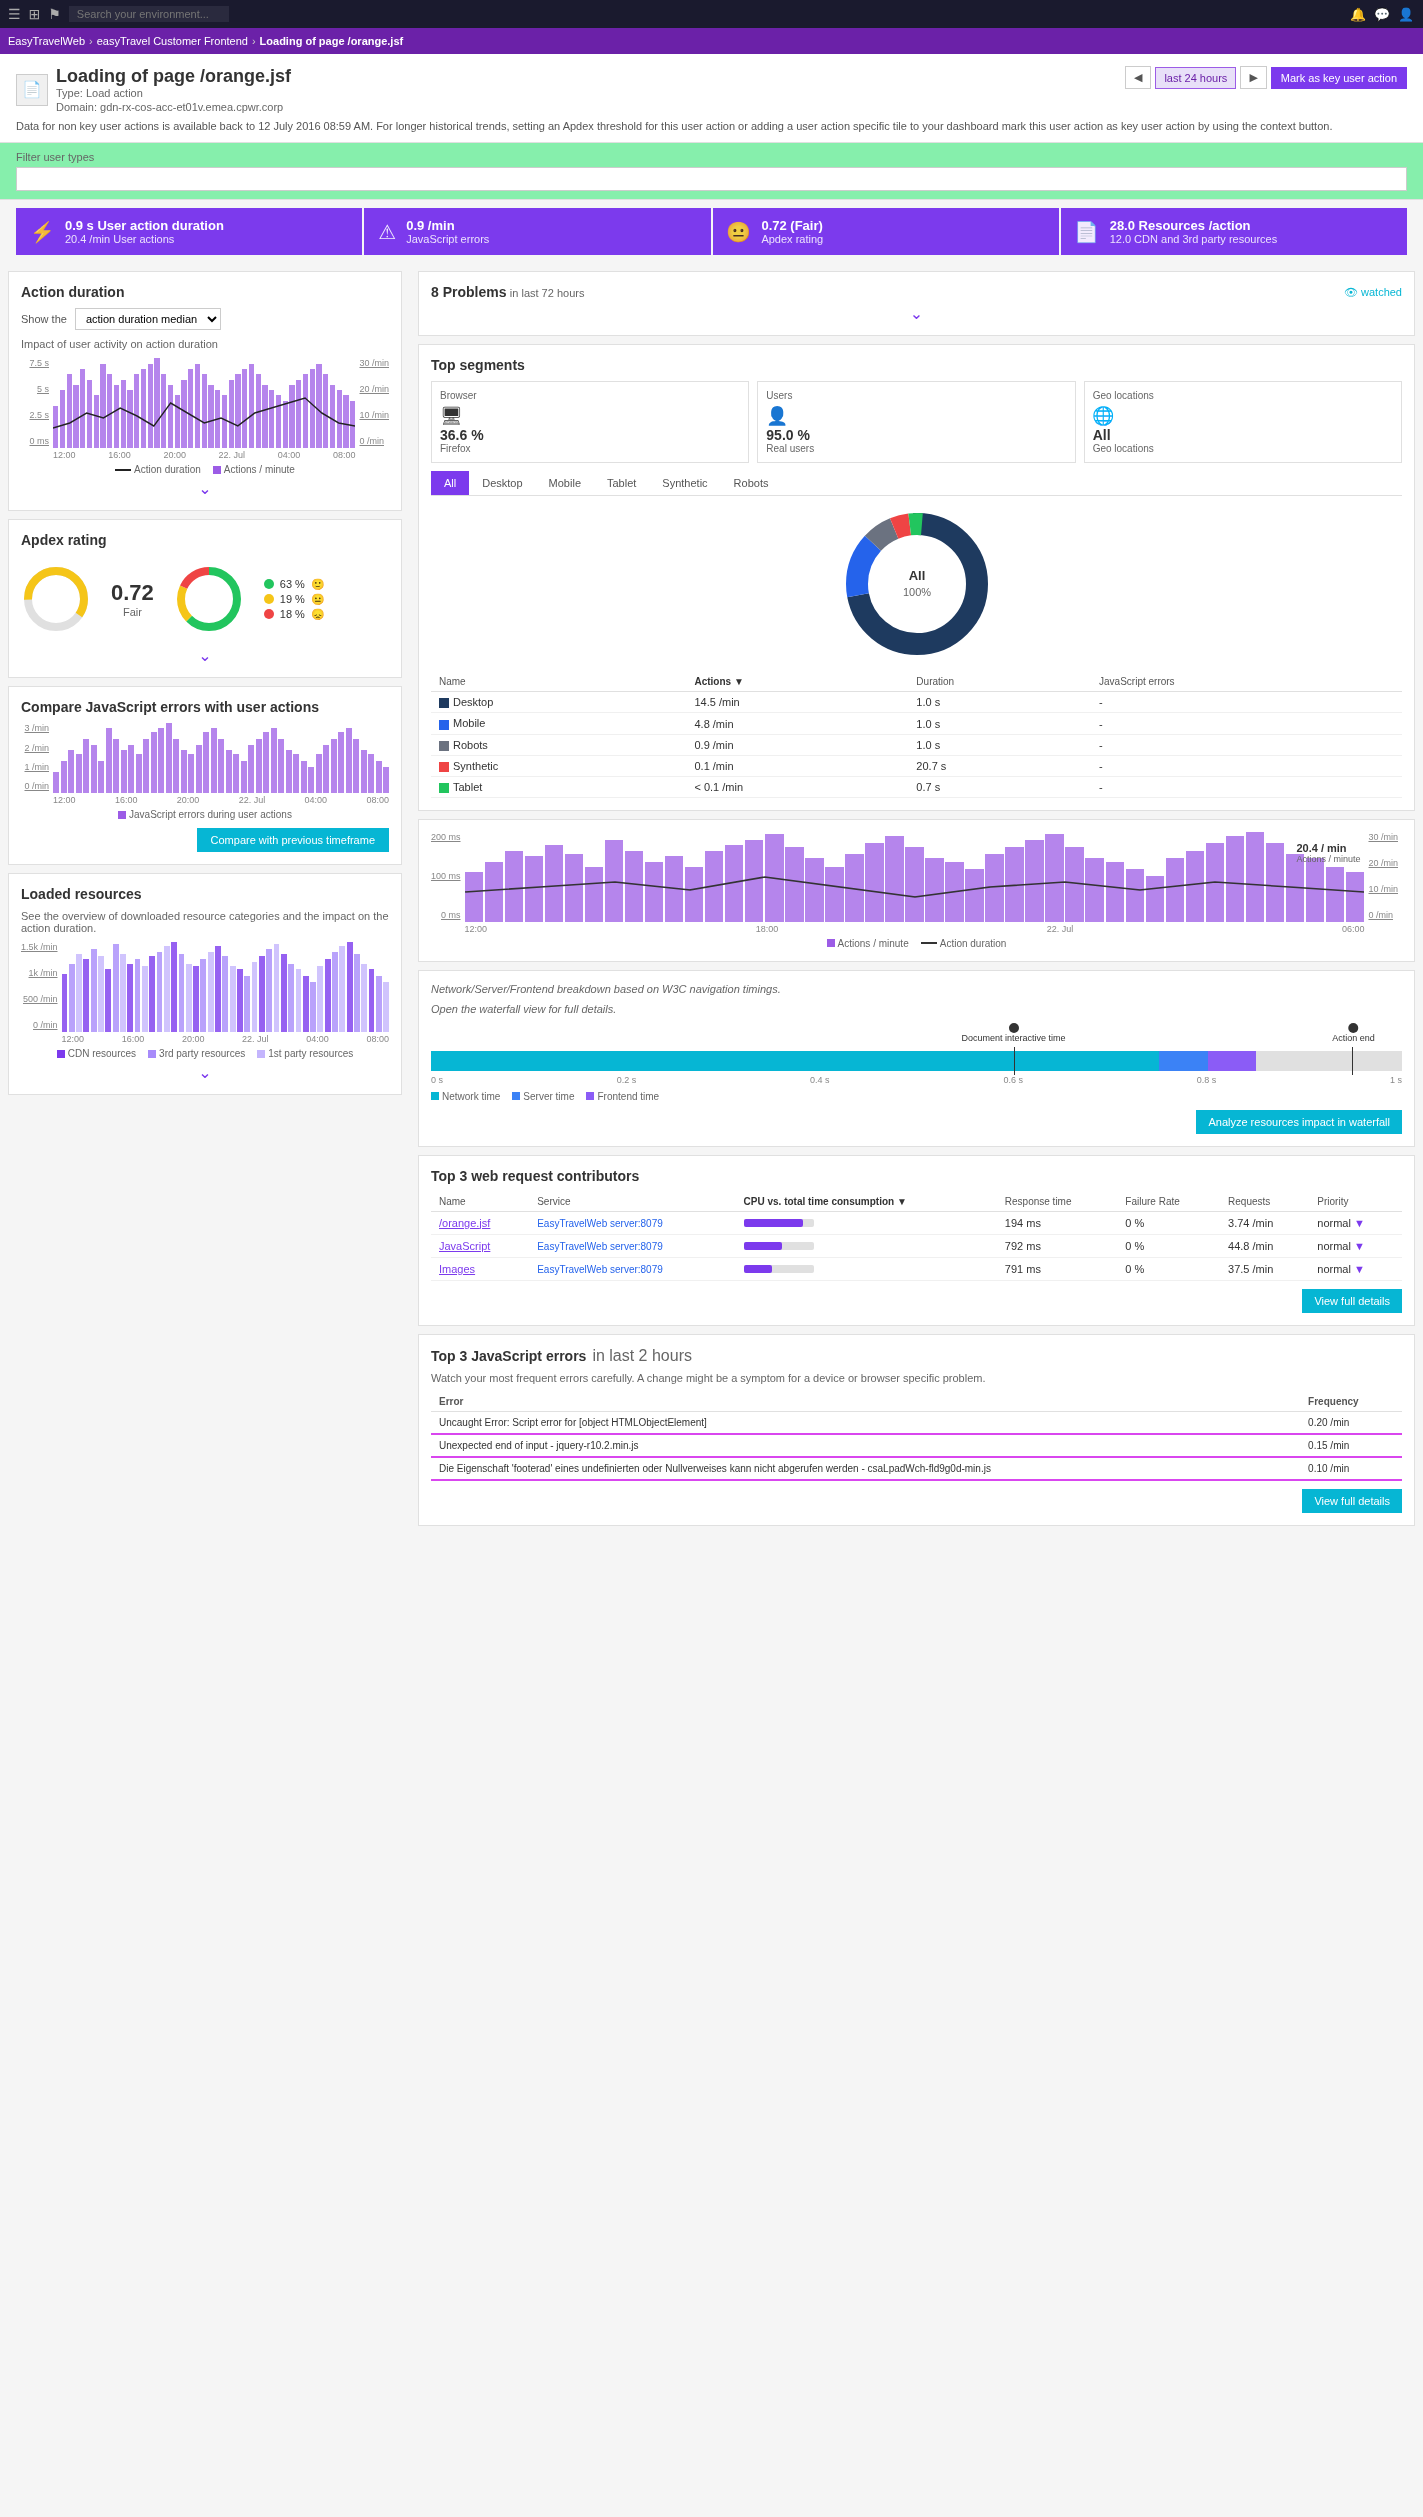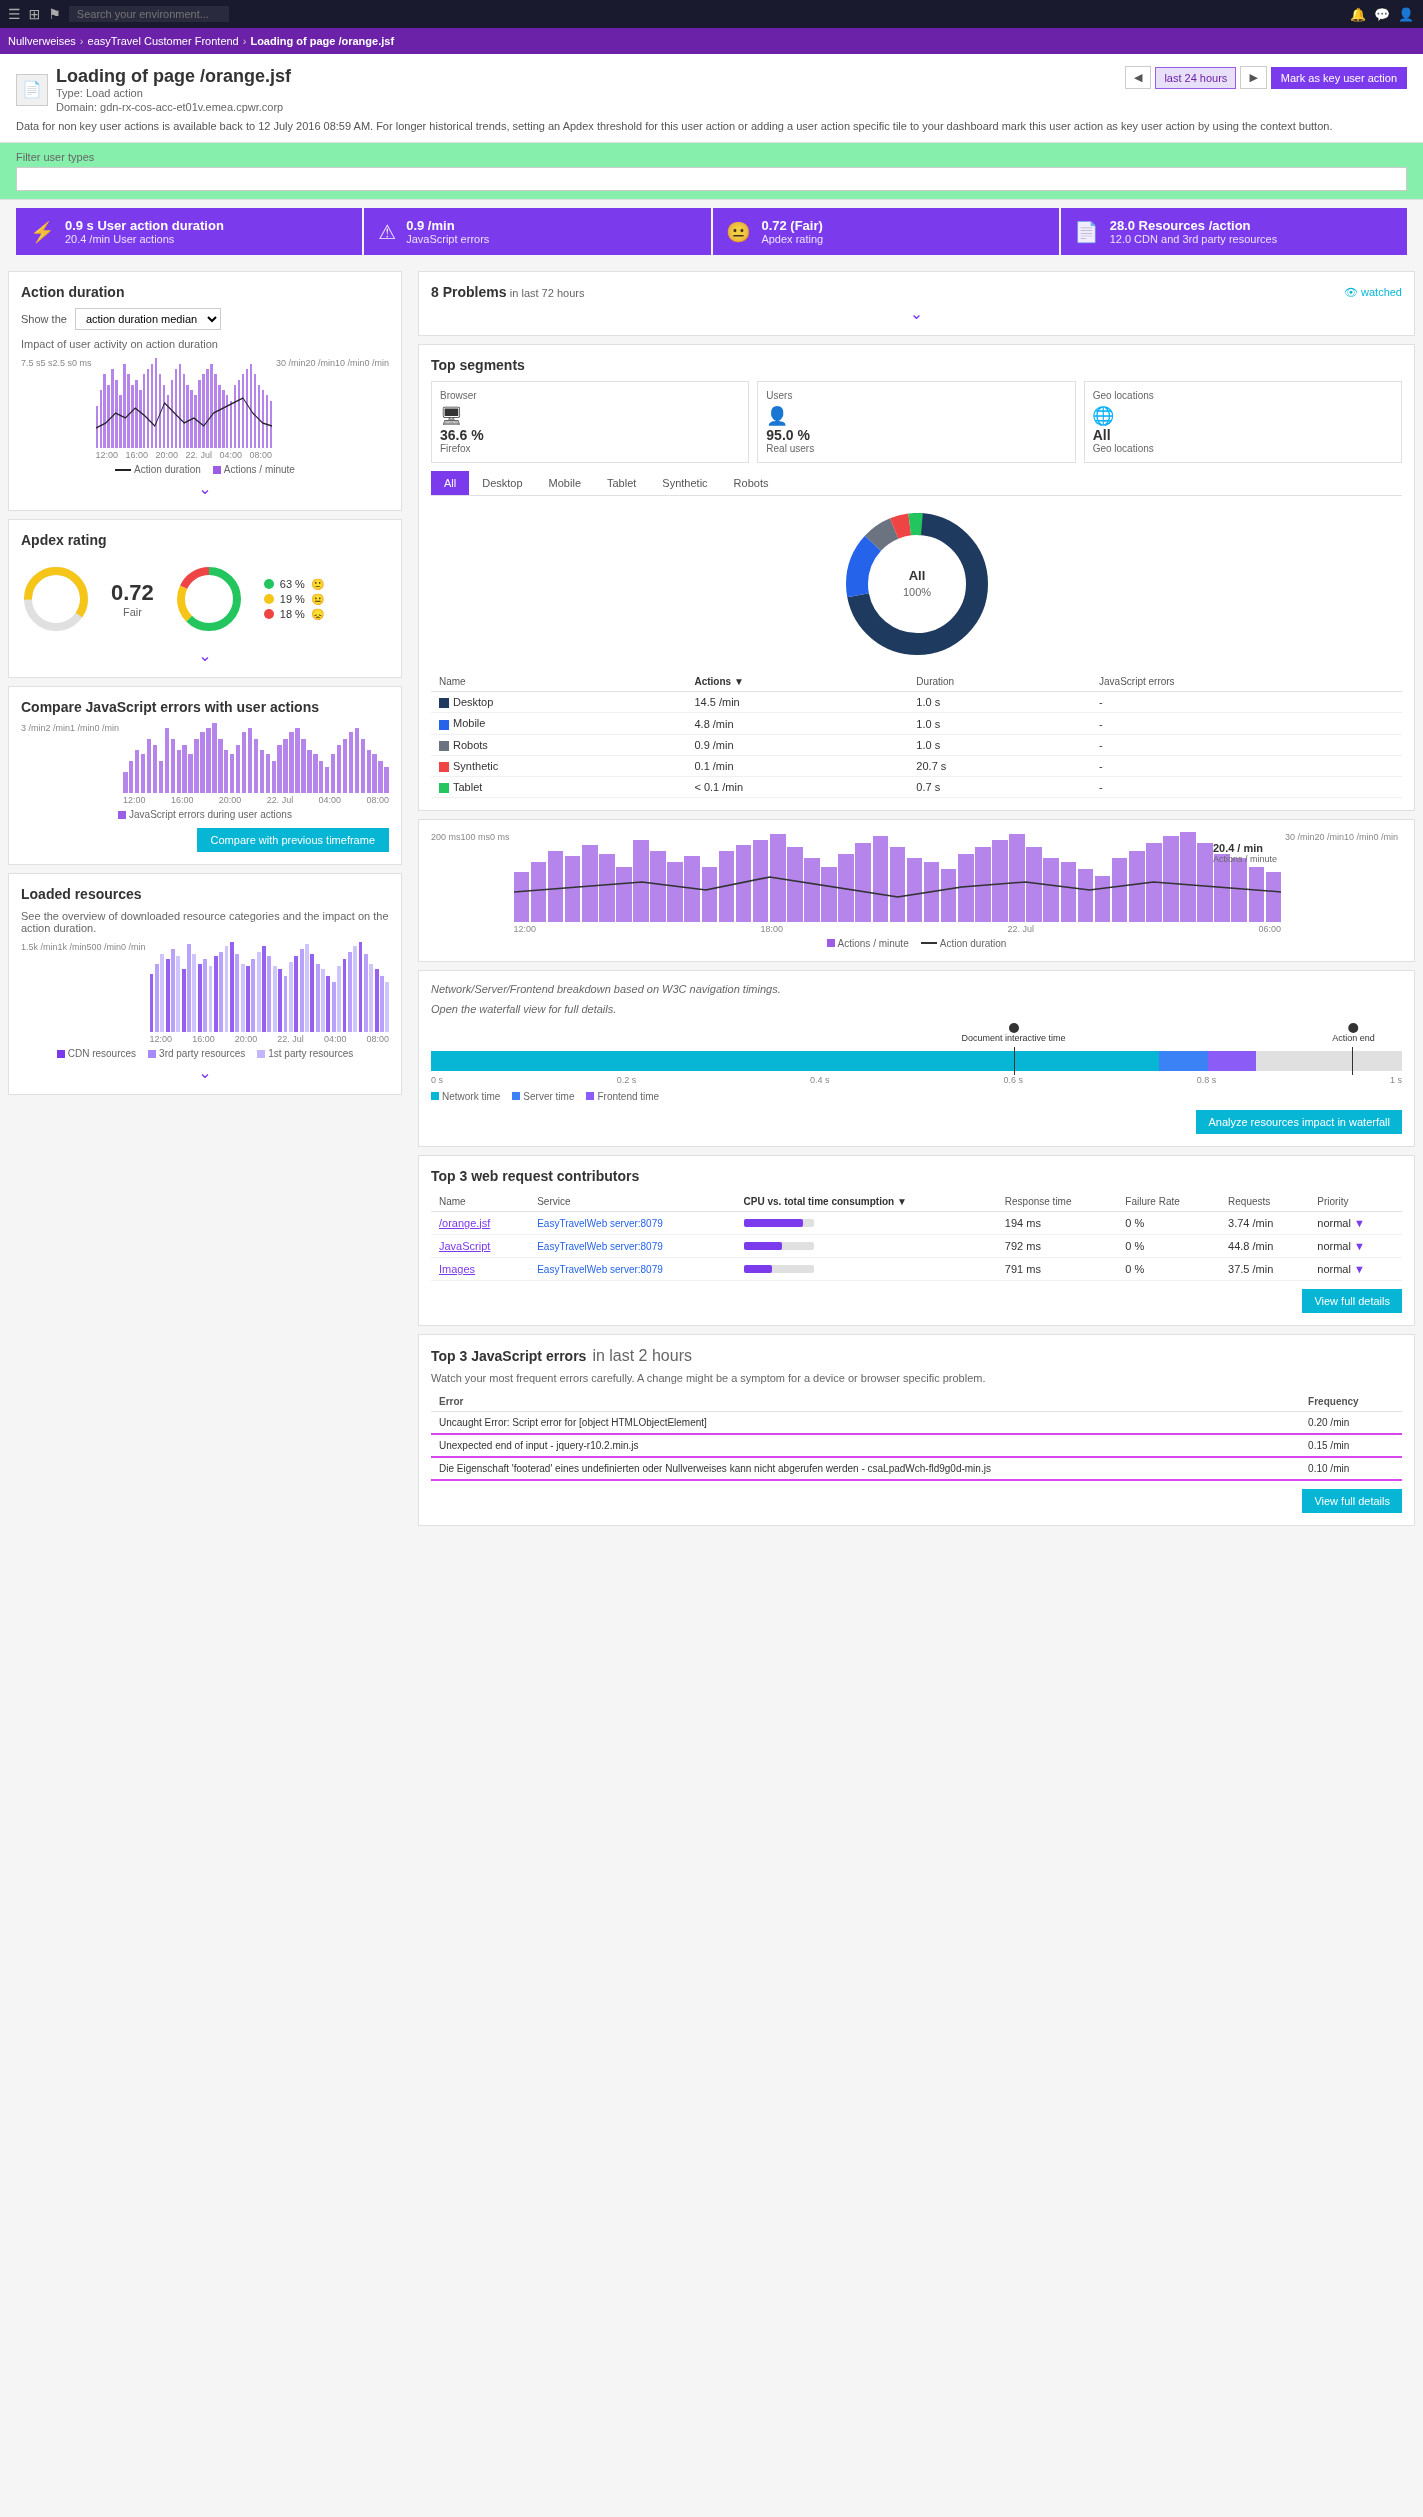--- a/index.html
+++ b/index.html
@@ -124,21 +124,21 @@
     .view-details-btn { background: #06b6d4; color: #fff; border: none; padding: 6px 12px; font-size: 11px; cursor: pointer; float: right; margin-top: 8px; }
 
     
     .js-errors-table { width: 100%; border-collapse: collapse; font-size: 11px; margin-top: 8px; }
     .js-errors-table th { text-align: left; color: #555; font-weight: bold; padding: 4px 8px; border-bottom: 1px solid #e0e0e0; font-size: 10px; }
     .js-errors-table td { padding: 5px 8px; border-bottom: 2px solid #d946ef; font-size: 10px; }
 
     .clearfix::after { content: ''; display: block; clear: both; }
 
     .bar-chart-wrapper { position: relative; display: flex; }
-    .bar-chart-y { display: flex; flex-direction: row; justify-content: space-between; padding-bottom: 14px; min-width: 32px; text-align: right; font-size: 9px; color: #888; padding-right: 4px; }
+    .bar-chart-y { display: flex; flex-direction: column; justify-content: space-between; padding-bottom: 14px; min-width: 32px; text-align: right; font-size: 9px; color: #888; padding-right: 4px; text-decoration: underline; }
     .bar-chart-main { flex: 1; position: relative; }
 
     
     .bars-container { display: flex; align-items: flex-end; height: 90px; gap: 1.5px; }
     .b { background: #9c5ce6; opacity: 0.75; }
 
     
     .b-cdn { background: #7c3aed; opacity: 0.8; }
     .b-3rd { background: #a78bfa; opacity: 0.8; }
     .b-1st { background: #c4b5fd; opacity: 0.8; }
@@ -157,21 +157,21 @@
   <span class="nav-icon">⚑</span>
   <input class="nav-search" placeholder="Search your environment..." style="">
   <div class="nav-right">
     <span>🔔</span>
     <span>💬</span>
     <span>👤</span>
   </div>
 </div>
 
 <div class="breadcrumb">
-  <span>Nullverweises</span>
+  <span>EasyTravelWeb</span>
   <span class="sep">›</span>
   <span>easyTravel Customer Frontend</span>
   <span class="sep">›</span>
   <span class="active">Loading of page /orange.jsf</span>
 </div>
 
 <div class="page-header">
   <div class="page-title-row">
     <div class="page-title-left">
       <div class="page-icon">📄</div>

